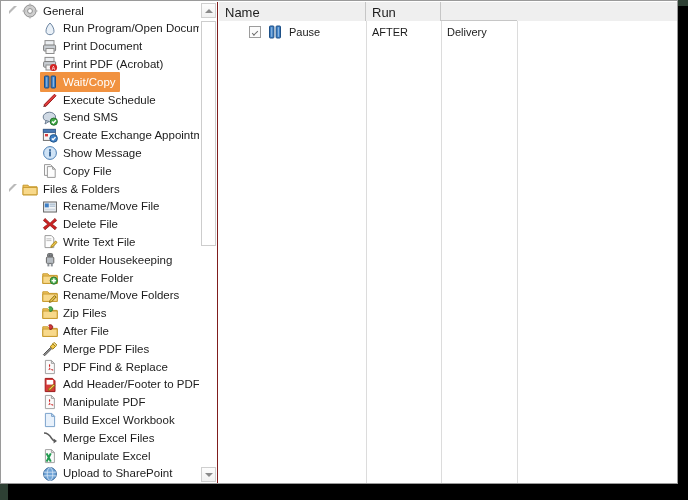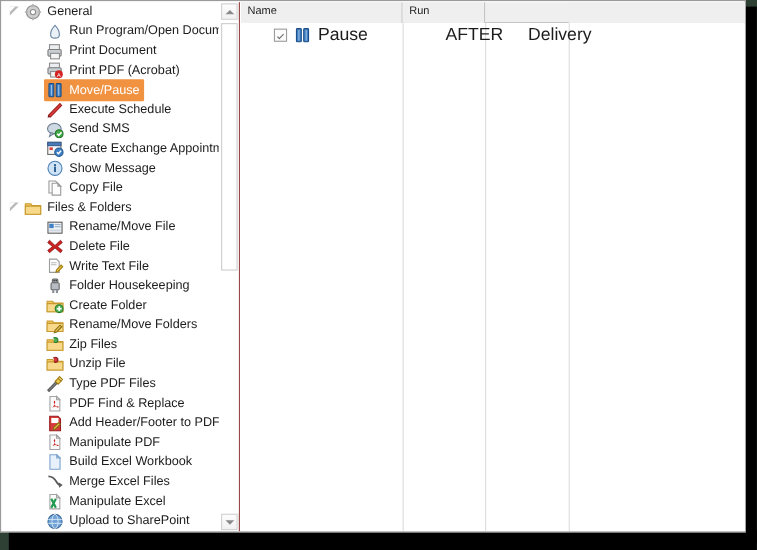--- a/index.html
+++ b/index.html
@@ -188,21 +188,21 @@
     position: absolute;
     left: 0; top: 0;
     right: 0;
     height: 19px;
     background: #efefef;
     border-bottom: 1px solid #c6c6c6;
     display: flex;
     box-sizing: border-box;
   }
   .hcell {
-    font-size: 10px;
+    font-size: 13px;
     color: #1c1c1c;
     padding: 3px 0 0 6px;
     box-sizing: border-box;
     border-right: 1px solid #c6c6c6;
     height: 19px;
     background: #efefef;
     overflow: hidden;
     white-space: nowrap;
   }
   .hcell.filler { border-right: none; flex: 1 1 auto; }
@@ -224,21 +224,21 @@
 
   .grow {
     position: absolute;
     left: 0; top: 0;
     right: 0;
     height: 21px;
     display: flex;
     align-items: center;
   }
   .gcell {
-    font-size: 16px;
+    font-size: 11px;
     color: #1c1c1c;
     box-sizing: border-box;
     height: 21px;
     display: flex;
     align-items: center;
     padding-left: 6px;
     overflow: hidden;
     white-space: nowrap;
   }
   .gcell.name { padding-left: 30px; }
@@ -330,21 +330,21 @@
           <div class="tree-row child selected">
             <span class="hl">
               <span class="ico">
                 <svg width="16" height="16" viewBox="0 0 16 16">
                   <rect x="2.5" y="2" width="4.4" height="12" rx="0.8" fill="#3f7fc4" stroke="#1d4f86"></rect>
                   <rect x="9.1" y="2" width="4.4" height="12" rx="0.8" fill="#3f7fc4" stroke="#1d4f86"></rect>
                   <rect x="4.3" y="3.2" width="0.9" height="9.6" fill="#9fc4e6"></rect>
                   <rect x="10.9" y="3.2" width="0.9" height="9.6" fill="#9fc4e6"></rect>
                 </svg>
               </span>
-              <span class="tree-label">Move/Pause</span>
+              <span class="tree-label">Wait/Copy</span>
             </span>
           </div>
           <div class="tree-row child">
             <span class="hl">
               <span class="ico">
                 <svg width="16" height="16" viewBox="0 0 16 16">
                   <path d="M2 12.8 L12.5 2.2 L14 3.8 L3.8 14.4z" fill="#e03c3c" stroke="#9e1f1f"></path>
                   <path d="M2 12.8 L3.8 14.4 L1.2 15z" fill="#6f1414"></path>
                 </svg>
               </span>
@@ -504,33 +504,33 @@
           </div>
           <div class="tree-row child">
             <span class="hl">
               <span class="ico">
                 <svg width="16" height="16" viewBox="0 0 16 16">
                   <path d="M0.8 3.8h5l1.3 1.6h8.1v8H0.8z" fill="#f3c560" stroke="#c79a2e"></path>
                   <path d="M0.8 6h14.4v7.4H0.8z" fill="#f8d98b" stroke="#c79a2e"></path>
                   <path d="M6.6 2.2 c2.4-1.2 4.6 0.4 4 2.6 c-0.5 1.8-2.6 2-3.4 1" fill="#d03a3a" stroke="#8c1c1c"></path>
                 </svg>
               </span>
-              <span class="tree-label">Unzip File</span>
+              <span class="tree-label">After File</span>
             </span>
           </div>
           <div class="tree-row child">
             <span class="hl">
               <span class="ico">
                 <svg width="16" height="16" viewBox="0 0 16 16">
                   <path d="M1.4 13.6 L8.6 6.4 L9.8 7.6 L2.6 14.8z" fill="#8f8f8f" stroke="#555"></path>
                   <path d="M8.2 5.6 L11 2.8 L13.6 5.4 L10.8 8.2z" fill="#f2c94c" stroke="#a07f14"></path>
                   <path d="M12.2 1.4 L14.8 4 L13.4 5.4 L10.8 2.8z" fill="#f7e08a" stroke="#a07f14"></path>
                 </svg>
               </span>
-              <span class="tree-label">Type PDF Files</span>
+              <span class="tree-label">Merge PDF Files</span>
             </span>
           </div>
           <div class="tree-row child">
             <span class="hl">
               <span class="ico">
                 <svg width="16" height="16" viewBox="0 0 16 16">
                   <path d="M3.4 1.4h6l3 3v10.2h-9z" fill="#fafafa" stroke="#a3a3a3"></path>
                   <path d="M9.4 1.4v3h3z" fill="#e6e6e6" stroke="#a3a3a3"></path>
                   <path d="M5.6 11.6 c1.6-1.4 2.6-3.8 2.6-5.4 0-1-0.9-1.2-1.2-0.4-0.5 1.4 1.4 4.6 3.2 5.6 1 0.5 1.6-0.5 0.7-0.9-1.4-0.6-4.4 0.3-5.3 1.1z" fill="#cc2222"></path>
                 </svg>
@@ -639,21 +639,21 @@
               <span class="ico row-ico">
                 <svg width="16" height="16" viewBox="0 0 16 16">
                   <rect x="2.5" y="2" width="4.4" height="12" rx="0.8" fill="#3f7fc4" stroke="#1d4f86"></rect>
                   <rect x="9.1" y="2" width="4.4" height="12" rx="0.8" fill="#3f7fc4" stroke="#1d4f86"></rect>
                   <rect x="4.3" y="3.2" width="0.9" height="9.6" fill="#9fc4e6"></rect>
                   <rect x="10.9" y="3.2" width="0.9" height="9.6" fill="#9fc4e6"></rect>
                 </svg>
               </span>
               <span>Pause</span>
             </div>
-            <div class="gcell" style="width:75px;margin-left:33px;">
+            <div class="gcell" style="width:75px;">
               <span>AFTER</span>
             </div>
             <div class="gcell" style="width:76px;">
               <span>Delivery</span>
             </div>
             <div class="gcell" style="flex:1 1 auto;">
               <span></span>
             </div>
           </div>
         </div>

